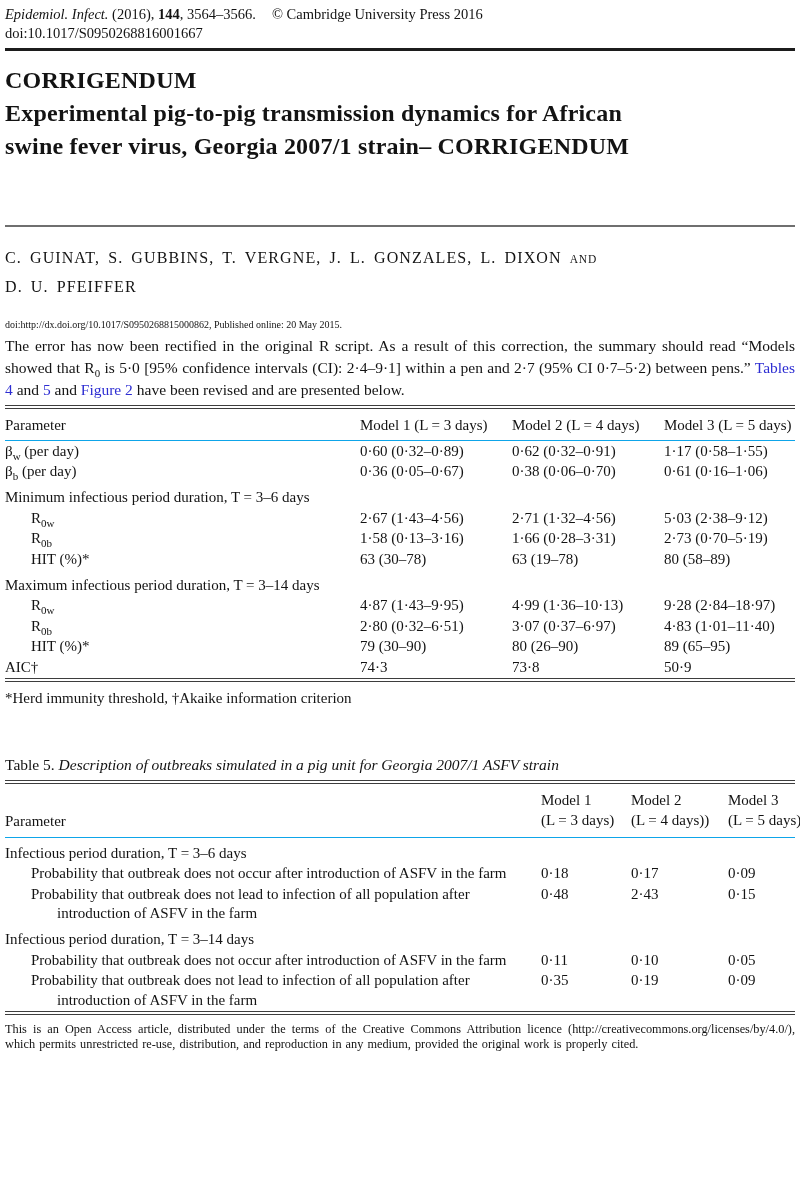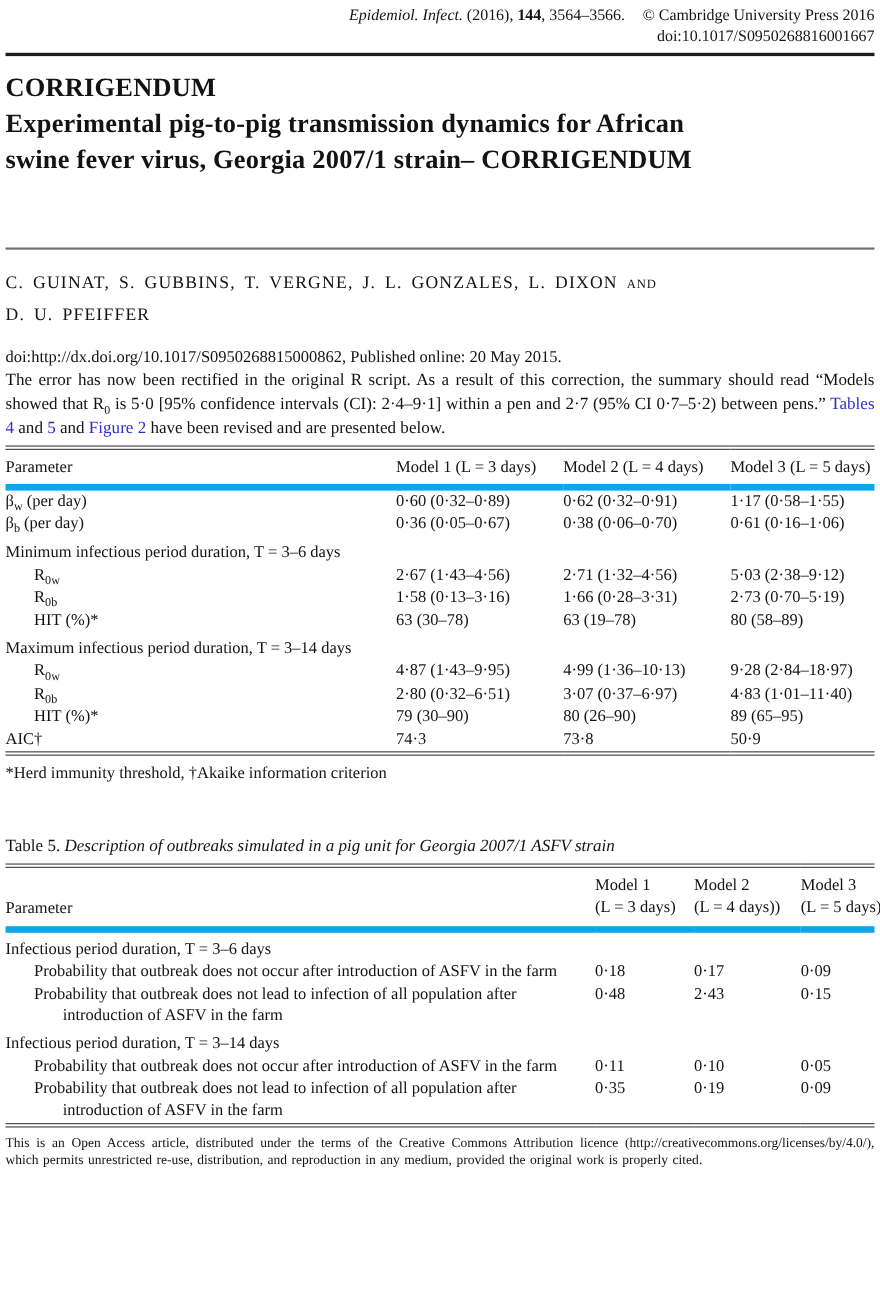--- a/index.html
+++ b/index.html
@@ -4,36 +4,36 @@
 <style>
   html, body { margin:0; padding:0; background:#ffffff; }
   body {
     width:800px; height:1187px; overflow:hidden;
     color:#131313;
     font-family:"Liberation Serif","DejaVu Serif",serif;
   }
   .page { padding:5px 5px 0 5px; }
 
   
-  .jline { font-size:14.5px; line-height:19px; white-space:nowrap;text-align:right; }
+  .jline { font-size:14.5px; line-height:19px; white-space:nowrap; }
   .it { font-style:italic; }
   .bd { font-weight:bold; }
   .jcopy { margin-left:16px; }
   .top-rule { border:0; border-top:3px solid #1c1c1c; margin:5px 0 0 0; }
 
   
   .heading { margin:13px 0 0 0; font-size:24px; font-weight:bold; line-height:33px; letter-spacing:0.2px; }
   .heading div { white-space:nowrap; }
 
   
   .authors-rule { border:0; border-top:2px solid #6f6f6f; margin:62px 0 0 0; }
   .authors { margin-top:17px; font-size:16px; line-height:27px; letter-spacing:1.1px; word-spacing:3px; }
   .and-sc { font-size:11.5px; letter-spacing:0.8px; }
 
-  .pubinfo { margin-top:15px; font-size:15px; line-height:20px; }
+  .pubinfo { margin-top:15px; font-size:10px; line-height:20px; }
 
   
   p.body { font-size:15.5px; line-height:22px; text-align:justify; margin:0; }
   .para1 { margin-top:21px; }
   .para2 { margin-top:10px; }
   a.ref { color:#2d2dd2; text-decoration:none; cursor:pointer; }
   sub { font-size:70%; line-height:0; }
 
   
   .tcaption { font-size:15.5px; line-height:22px; }
@@ -42,21 +42,21 @@
   .t5cap { margin-top:46px; }
 
   
   table.datatable {
     border-collapse:collapse; width:100%; font-size:15px; margin-top:4px;
     border-top:4px double #3d3d3d; border-bottom:4px double #3d3d3d;
     table-layout:fixed;
   }
   .datatable th {
     font-weight:normal; text-align:left; padding:8px 0 6px 0;
-    border-bottom:6px solid #0ea5e9; vertical-align:bottom; white-space:nowrap;
+    border-bottom:1px solid #0ea5e9; vertical-align:bottom; white-space:nowrap;
   }
   .datatable td { padding:0.5px 0; line-height:19.5px; vertical-align:top; }
   .t4 col.c1 { width:355px; } .t4 col.c2 { width:152px; } .t4 col.c3 { width:152px; }
   tr.section > td { padding-top:6px; }
   td.ind { padding-left:26px; }
   sub.sb { font-size:11px; }
 
   .t5 col.c1 { width:536px; } .t5 col.c2 { width:90px; } .t5 col.c3 { width:97px; }
   .t5 th { padding:6px 0 7px 0; }
   .t5 th .mname, .t5 th .mper { display:block; line-height:20px; }

